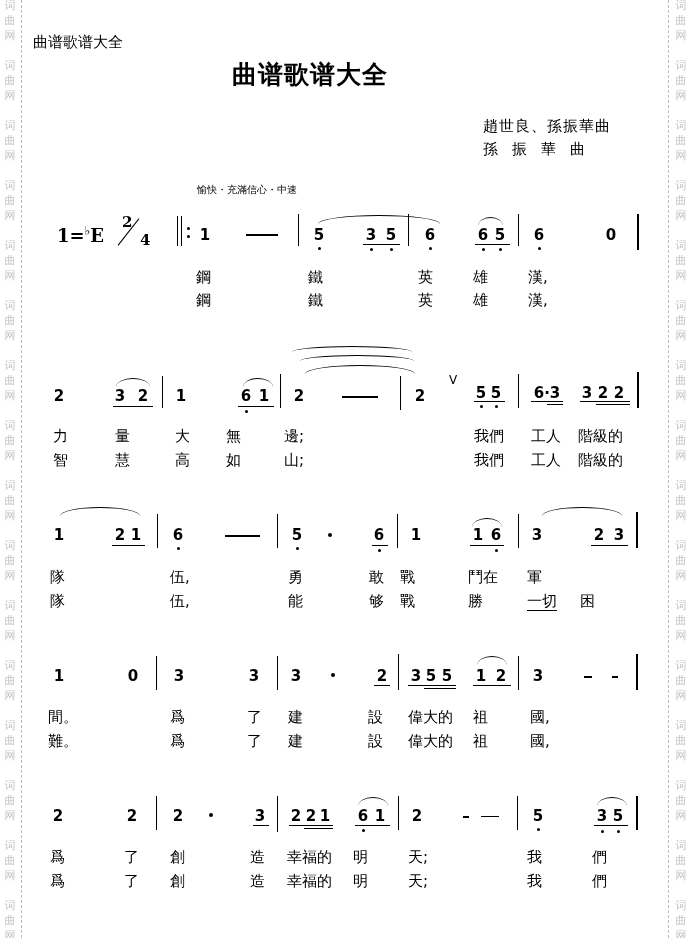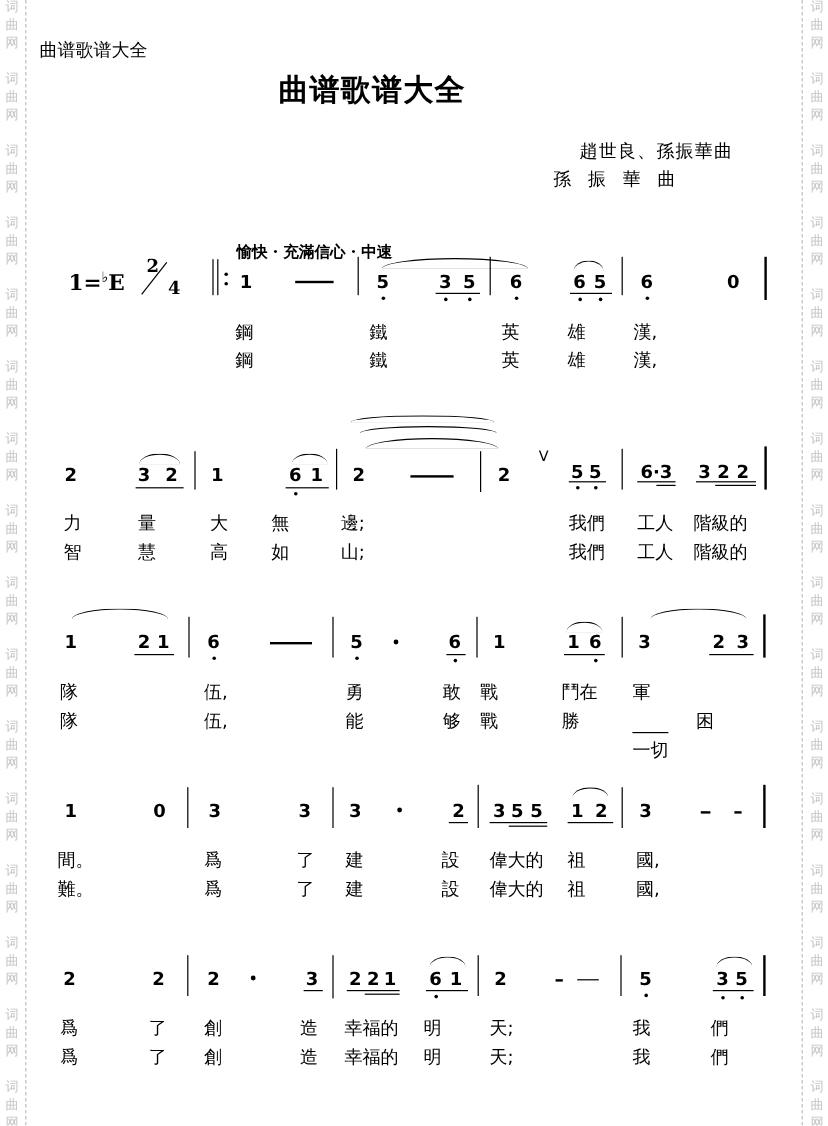--- a/index.html
+++ b/index.html
@@ -14,23 +14,23 @@
     .wm-line { position: absolute; top: 0; height: 938px; border-left: 1px dashed #bdbdbd; }
     .wm-line.left { left: 21px; }
     .wm-line.right { left: 668px; }
     .wm-group { position: absolute; left: 0; width: 16px; font-size: 11px; line-height: 15px; color: #c4c4c4; text-align: center; font-family: "DejaVu Sans", sans-serif; }
     .wm-group span { display: block; }
 
     .site-label { position: absolute; left: 33px; top: 33px; font-size: 15px; font-family: "DejaVu Sans", sans-serif; }
     .song-title { position: absolute; left: 232px; top: 58px; font-size: 25px; font-weight: bold; letter-spacing: 1px; font-family: "DejaVu Sans", sans-serif; }
     .credit { position: absolute; font-size: 15px; letter-spacing: 1px; }
     .credit.lyr { left: 483px; top: 117px; }
-    .credit.comp { left: 461px; top: 140px; letter-spacing: 14px; font-family: Liberation Mono, monospace; }
-
-    .tempo { position: absolute; left: 197px; top: 201px; font-size: 13px; font-weight: bold; font-family: "DejaVu Sans", sans-serif; }
+    .credit.comp { left: 483px; top: 140px; letter-spacing: 14px; font-family: Liberation Mono, monospace; }
+
+    .tempo { position: absolute; left: 197px; top: 183px; font-size: 10px; font-weight: normal; font-family: "DejaVu Sans", sans-serif; }
     .key { position: absolute; left: 57px; top: 224px; font-size: 18px; font-weight: bold; }
     .key sup { font-size: 12px; font-weight: normal; }
     .tsig { position: absolute; left: 120px; top: 213px; width: 34px; height: 40px; }
     .tsig .num { position: absolute; left: 2px; top: 0; font-size: 15px; font-weight: bold; }
     .tsig .den { position: absolute; left: 20px; top: 18px; font-size: 15px; font-weight: bold; }
     .tsig .slash { position: absolute; left: 8px; top: 2px; width: 1px; height: 34px; background: #000; transform: rotate(38deg); }
 
     .n { position: absolute; font-size: 15px; font-weight: bold; width: 12px; text-align: center; font-family: "DejaVu Sans", sans-serif; }
     .dot-below { position: absolute; width: 3px; height: 3px; border-radius: 50%; background: #000; }
     .ul { position: absolute; height: 1px; background: #000; }
@@ -367,21 +367,21 @@
   <span class="lyr" style="left:369px;top:568px;">敢</span>
   <span class="lyr" style="left:400px;top:568px;">戰</span>
   <span class="lyr" style="left:468px;top:568px;">鬥在</span>
   <span class="lyr" style="left:527px;top:568px;">軍</span>
   <span class="lyr" style="left:50px;top:592px;">隊</span>
   <span class="lyr" style="left:170px;top:592px;">伍,</span>
   <span class="lyr" style="left:288px;top:592px;">能</span>
   <span class="lyr" style="left:369px;top:592px;">够</span>
   <span class="lyr" style="left:400px;top:592px;">戰</span>
   <span class="lyr" style="left:468px;top:592px;">勝</span>
-  <span class="lyr" style="left:527px;top:616px;">一切</span>
+  <span class="lyr" style="left:527px;top:592px;">一切</span>
   <span class="lyr" style="left:580px;top:592px;">困</span>
   <div class="ul" style="left:527px;top:610px;width:30px;"></div>
 </div>
 
 <div>
   <span class="n" style="left:53px;top:667px;">1</span>
   <span class="n" style="left:127px;top:667px;">0</span>
   <div class="bar" style="left:156px;top:656px;height:34px;width:1px;"></div>
   <span class="n" style="left:173px;top:667px;">3</span>
   <span class="n" style="left:248px;top:667px;">3</span>

